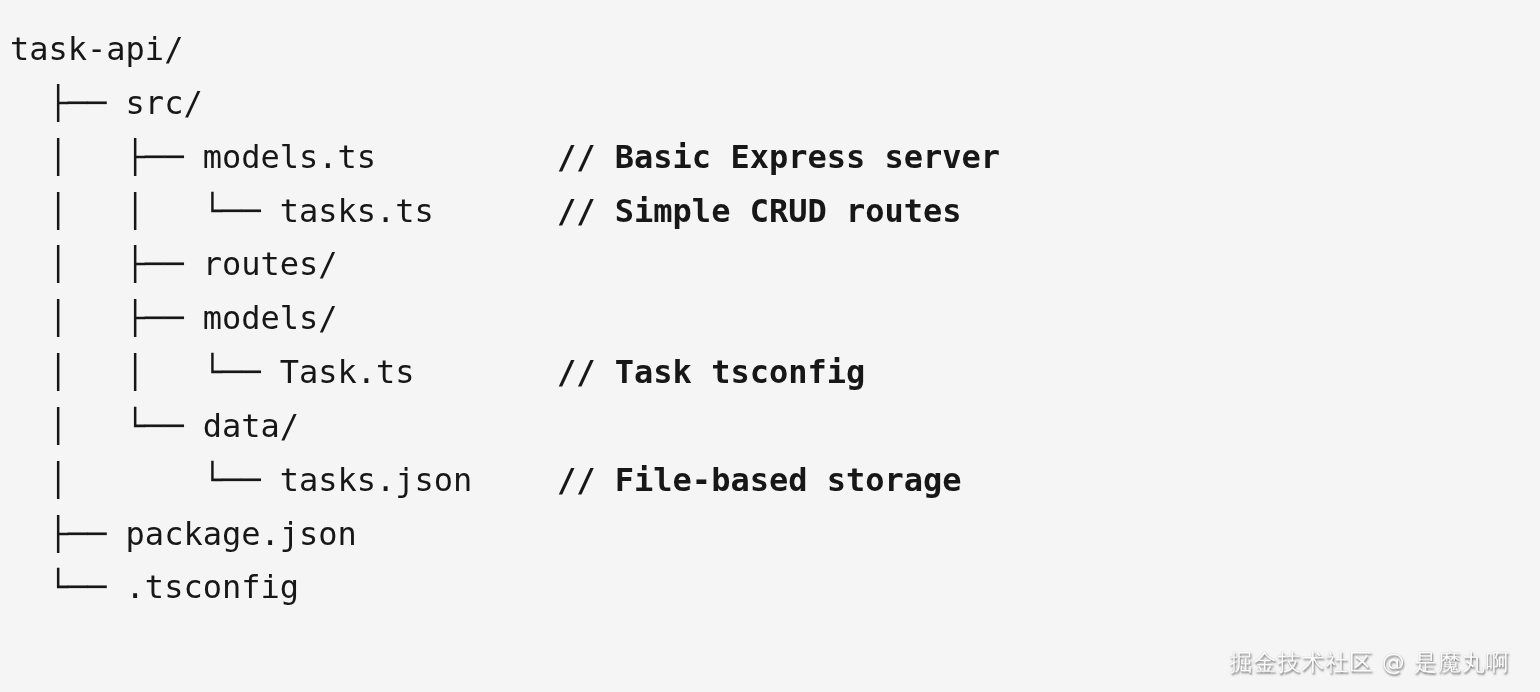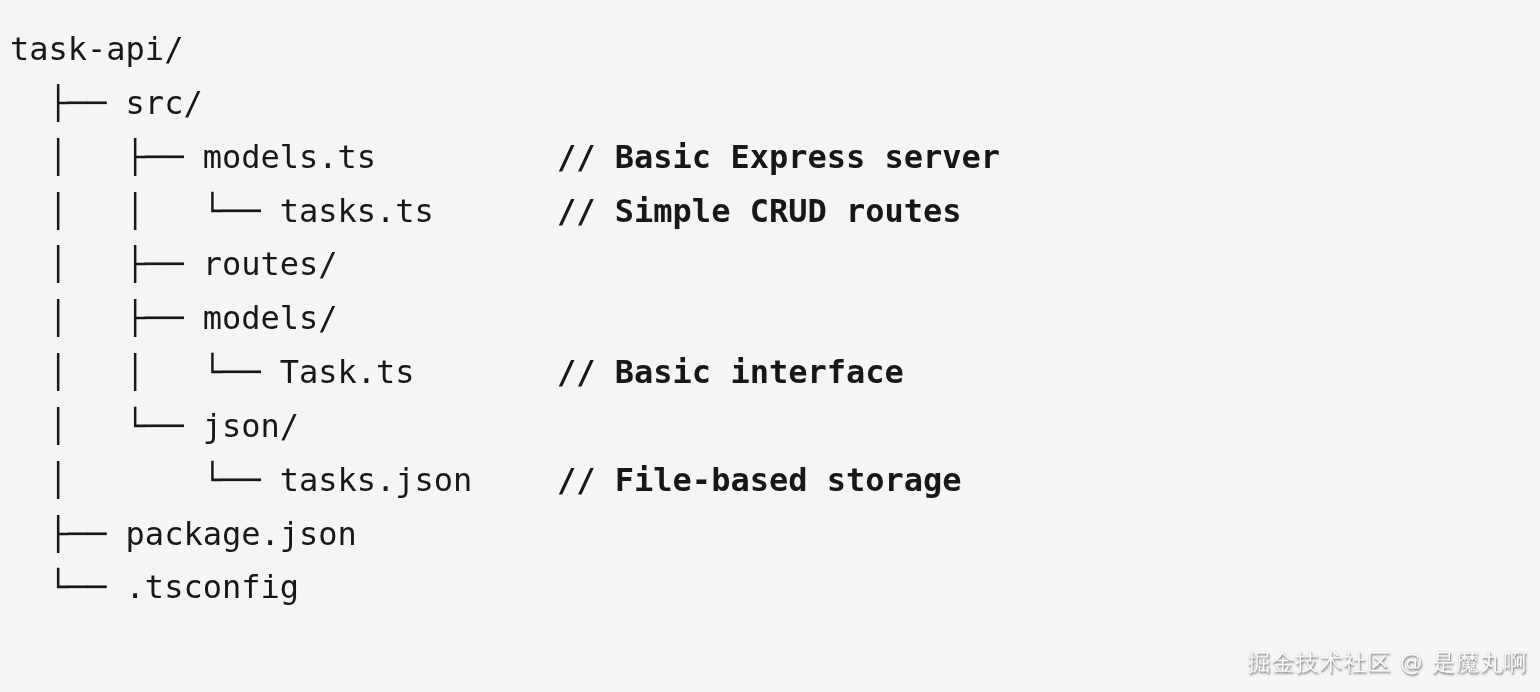--- a/index.html
+++ b/index.html
@@ -35,39 +35,39 @@
   }
   .cmt {
     position: absolute;
     left: 557px;
     top: 0;
     white-space: pre;
     font-weight: bold;
   }
   .watermark {
     position: absolute;
-    right: 12px;
+    right: 30px;
     bottom: 14px;
     font-family: "DejaVu Sans", "Liberation Sans", sans-serif;
     font-size: 23px;
     color: #fdfdfd;
     text-shadow: 1px 2px 2px rgba(70, 70, 70, 0.65), 0 0 1px rgba(90, 90, 90, 0.4);
     letter-spacing: 1px;
   }
 </style>
 </head>
 <body>
 
 <div class="tree">
   <div class="row"><span class="pfx"></span><span class="nm">task-api/</span><span class="cmt"></span></div>
   <div class="row"><span class="pfx">  ├── </span><span class="nm">src/</span><span class="cmt"></span></div>
   <div class="row"><span class="pfx">  │   ├── </span><span class="nm">models.ts</span><span class="cmt">// Basic Express server</span></div>
   <div class="row"><span class="pfx">  │   │   └── </span><span class="nm">tasks.ts</span><span class="cmt">// Simple CRUD routes</span></div>
   <div class="row"><span class="pfx">  │   ├── </span><span class="nm">routes/</span><span class="cmt"></span></div>
   <div class="row"><span class="pfx">  │   ├── </span><span class="nm">models/</span><span class="cmt"></span></div>
-  <div class="row"><span class="pfx">  │   │   └── </span><span class="nm">Task.ts</span><span class="cmt">// Basic interface</span></div>
-  <div class="row"><span class="pfx">  │   └── </span><span class="nm">json/</span><span class="cmt"></span></div>
+  <div class="row"><span class="pfx">  │   │   └── </span><span class="nm">Task.ts</span><span class="cmt">// Task tsconfig</span></div>
+  <div class="row"><span class="pfx">  │   └── </span><span class="nm">data/</span><span class="cmt"></span></div>
   <div class="row"><span class="pfx">  │       └── </span><span class="nm">tasks.json</span><span class="cmt">// File-based storage</span></div>
   <div class="row"><span class="pfx">  ├── </span><span class="nm">package.json</span><span class="cmt"></span></div>
   <div class="row"><span class="pfx">  └── </span><span class="nm">.tsconfig</span><span class="cmt"></span></div>
 </div>
 
 <div class="watermark">掘金技术社区 @ 是魔丸啊</div>
 
 </body></html>

